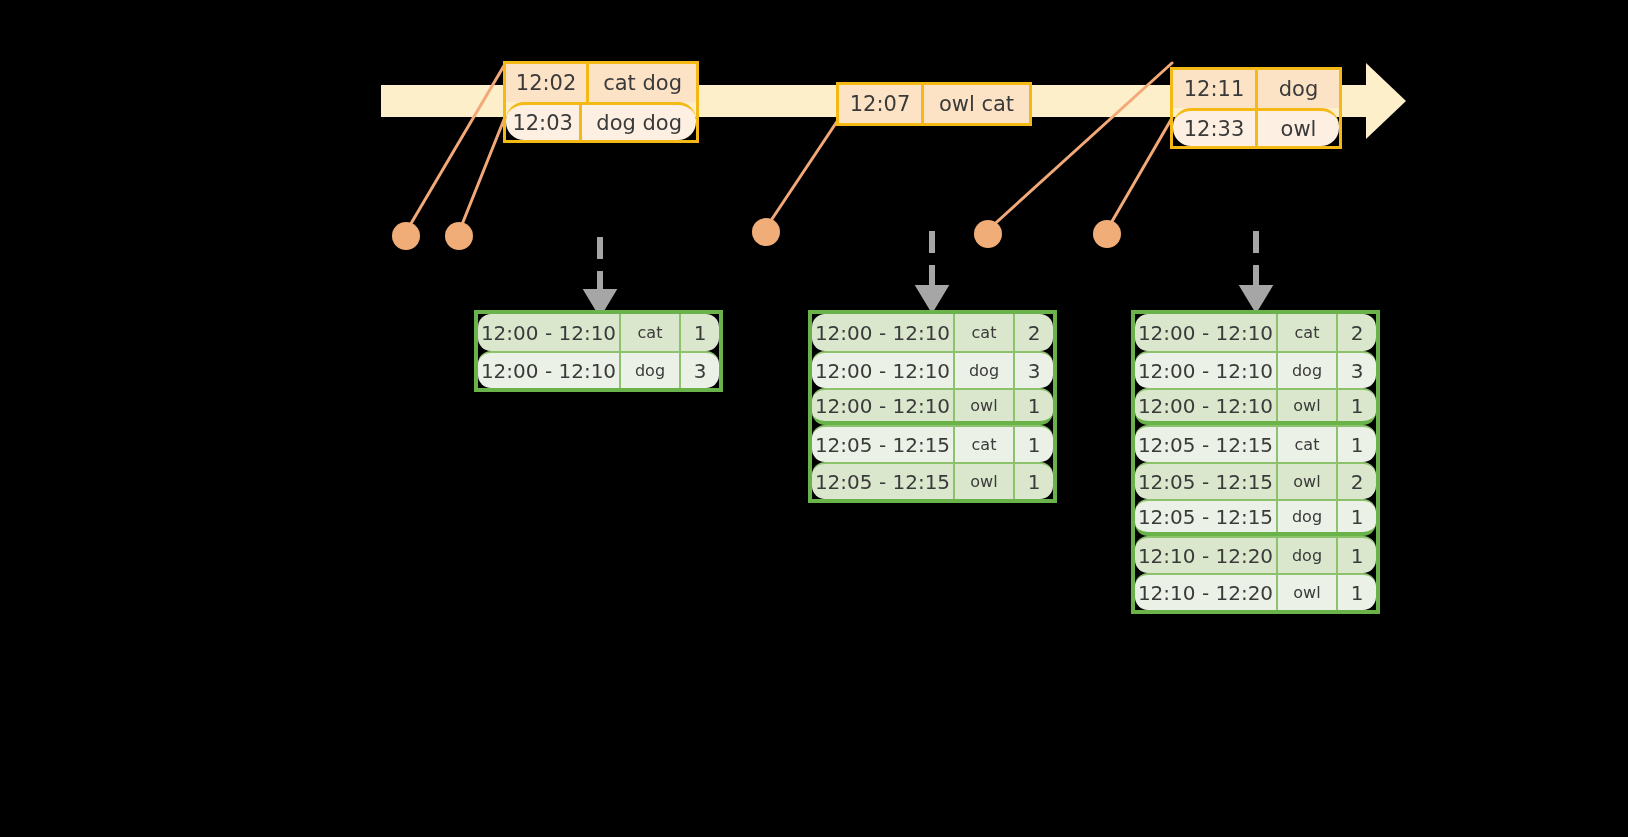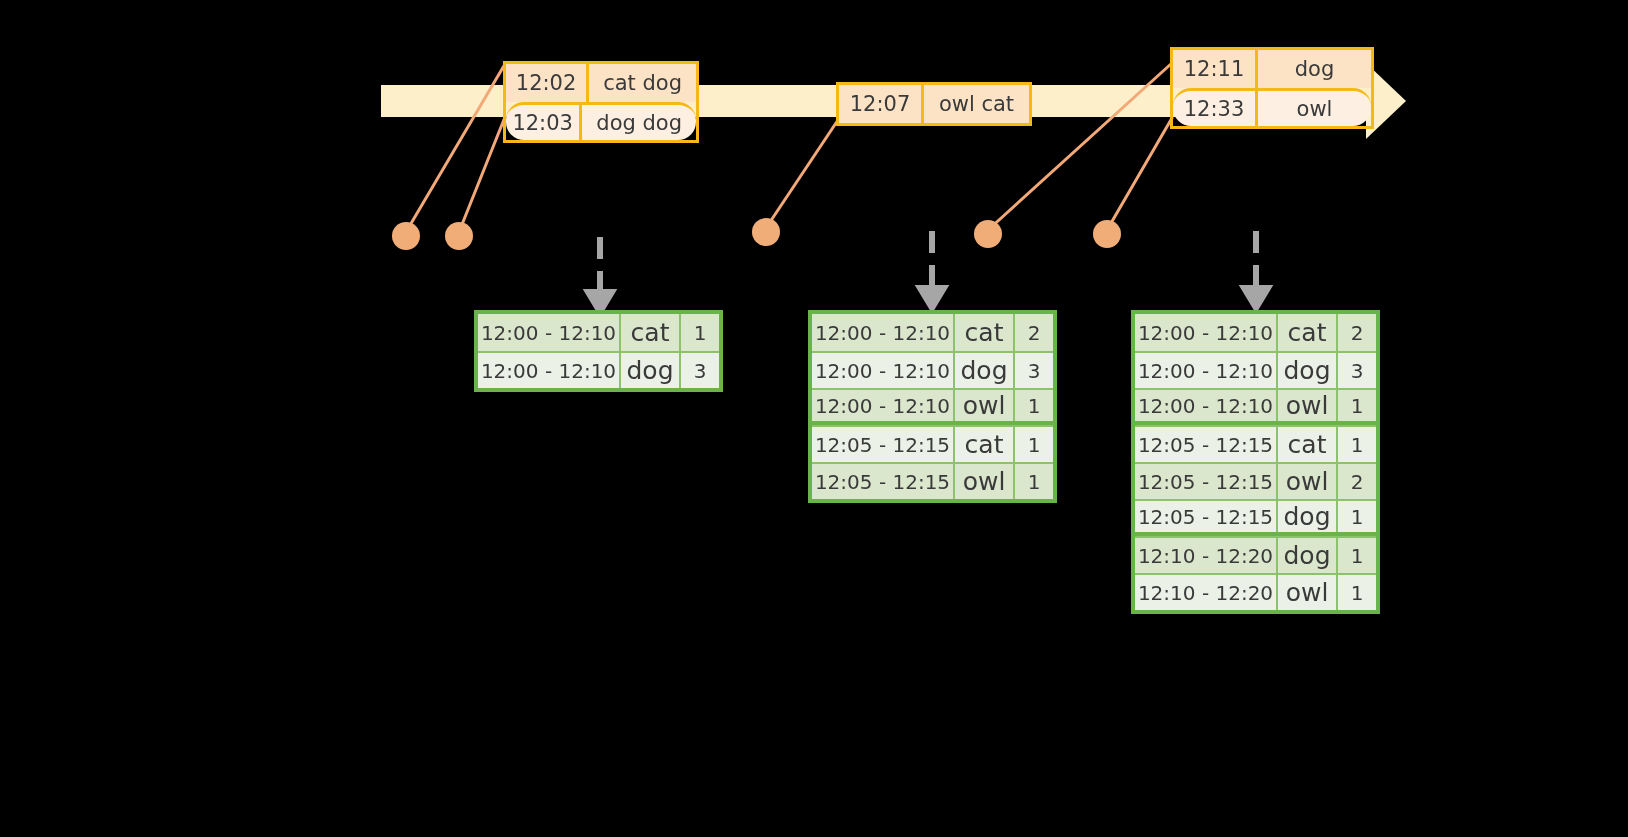--- a/index.html
+++ b/index.html
@@ -14,31 +14,31 @@
   .evt-row.shade{background:#fde3c6;}
   .evt-row.light{background:#fdf0e2;}
   .evt-time{width:85px;display:flex;align-items:center;justify-content:center;
             border-right:3px solid #f5b915;box-sizing:border-box;
             font-size:21px;color:#3a3a3a;}
   .evt-payload{flex:1;display:flex;align-items:center;justify-content:center;
                font-size:21px;color:#3a3a3a;padding:0 14px;box-sizing:border-box;white-space:nowrap;}
 
   
   .res-table{position:absolute;border:4px solid #6ab24a;box-sizing:border-box;}
-  .res-row{display:flex;height:37px;box-sizing:border-box;}
+  .res-row{display:flex;height:37px;box-sizing:border-box;border-radius:13px;}
   .res-row.shade{background:#dae7cd;}
   .res-row.light{background:#ebf1e6;}
   .res-row.grp-end{border-bottom:4px solid #6ab24a;}
   .res-row + .res-row{border-top:2px solid #8cc26b;}
   .res-win{display:flex;align-items:center;justify-content:center;
            border-right:2px solid #8cc26b;box-sizing:border-box;
            font-size:20px;color:#3a3a3a;white-space:nowrap;}
   .res-key{display:flex;align-items:center;justify-content:center;
            border-right:2px solid #8cc26b;box-sizing:border-box;
-           font-size:25px;color:#3a3a3a;}
+           font-size:16px;color:#3a3a3a;}
   .res-cnt{display:flex;align-items:center;justify-content:center;
            box-sizing:border-box;font-size:20px;color:#3a3a3a;}
 </style>
 </head>
 <body>
 
 <div id="stage">
 
   <svg id="svg-layer" viewBox="0 0 1628 837" xmlns="http://www.w3.org/2000/svg">
 
@@ -91,21 +91,21 @@
     </div>
   </div>
 
   <div class="evt-box" style="left:836px;top:82px;width:196px;">
     <div class="evt-row shade">
       <div class="evt-time">12:07</div>
       <div class="evt-payload">owl cat</div>
     </div>
   </div>
 
-  <div class="evt-box" style="left:1170px;top:47px;width:204px;">
+  <div class="evt-box" style="left:1170px;top:67px;width:172px;">
     <div class="evt-row shade">
       <div class="evt-time">12:11</div>
       <div class="evt-payload">dog</div>
     </div>
     <div class="evt-row light">
       <div class="evt-time">12:33</div>
       <div class="evt-payload">owl</div>
     </div>
   </div>
 

